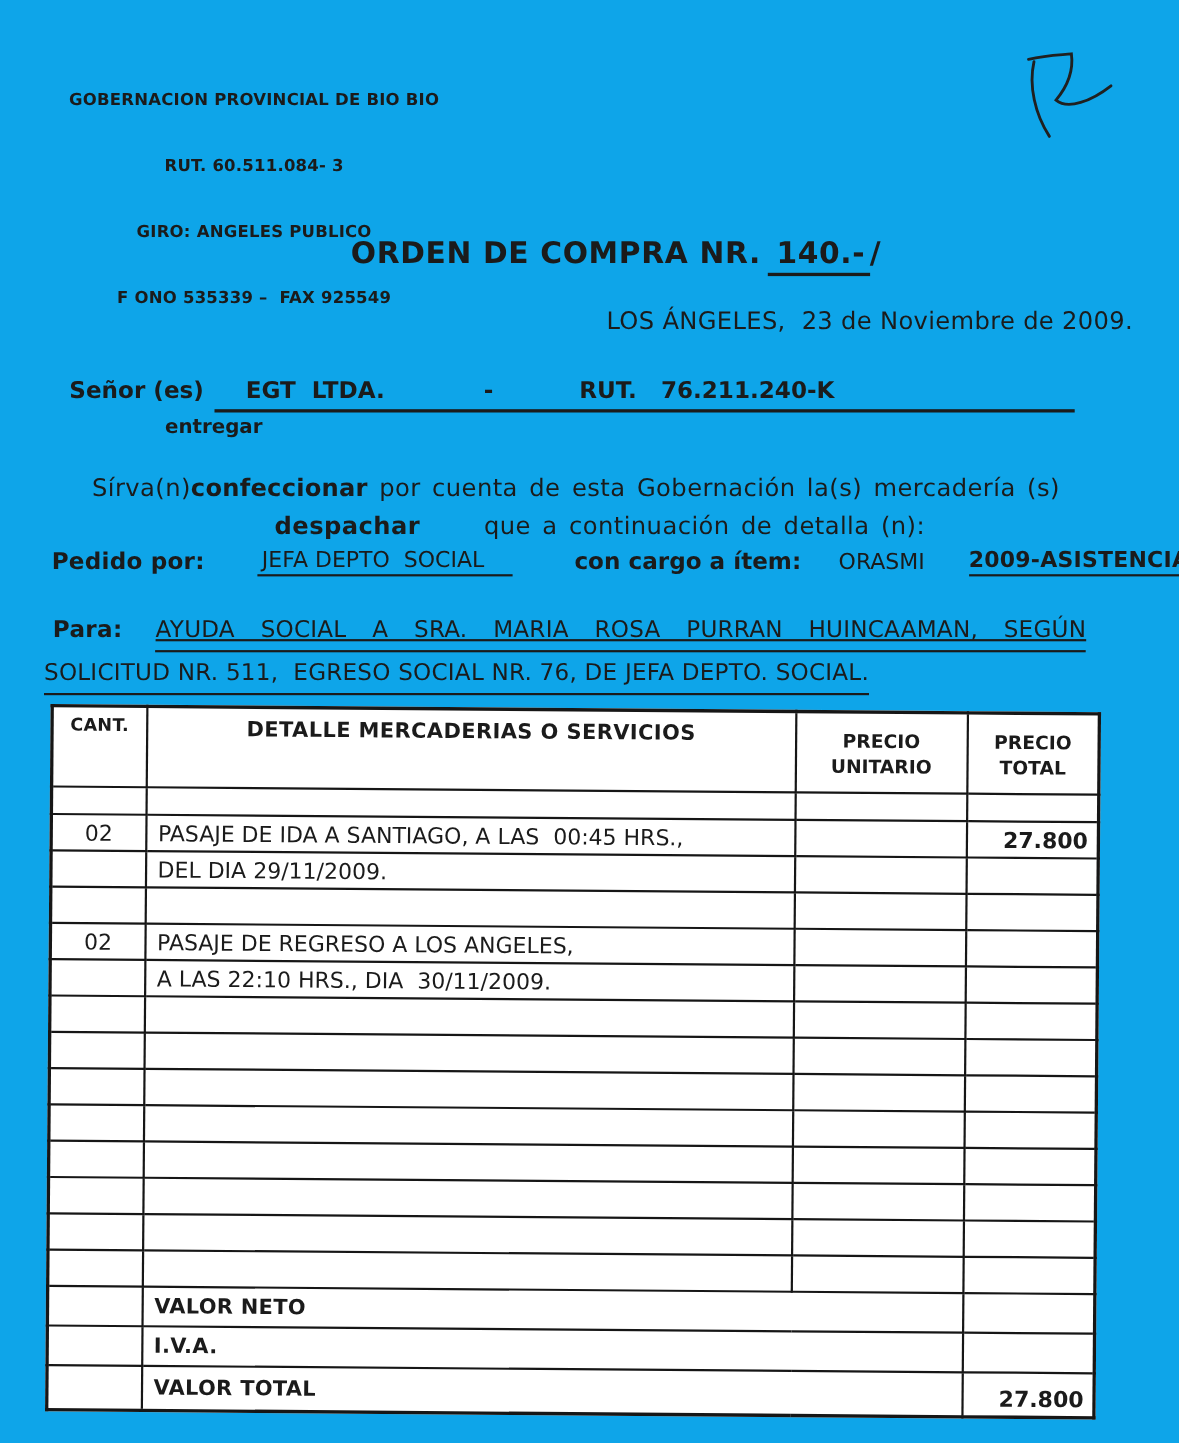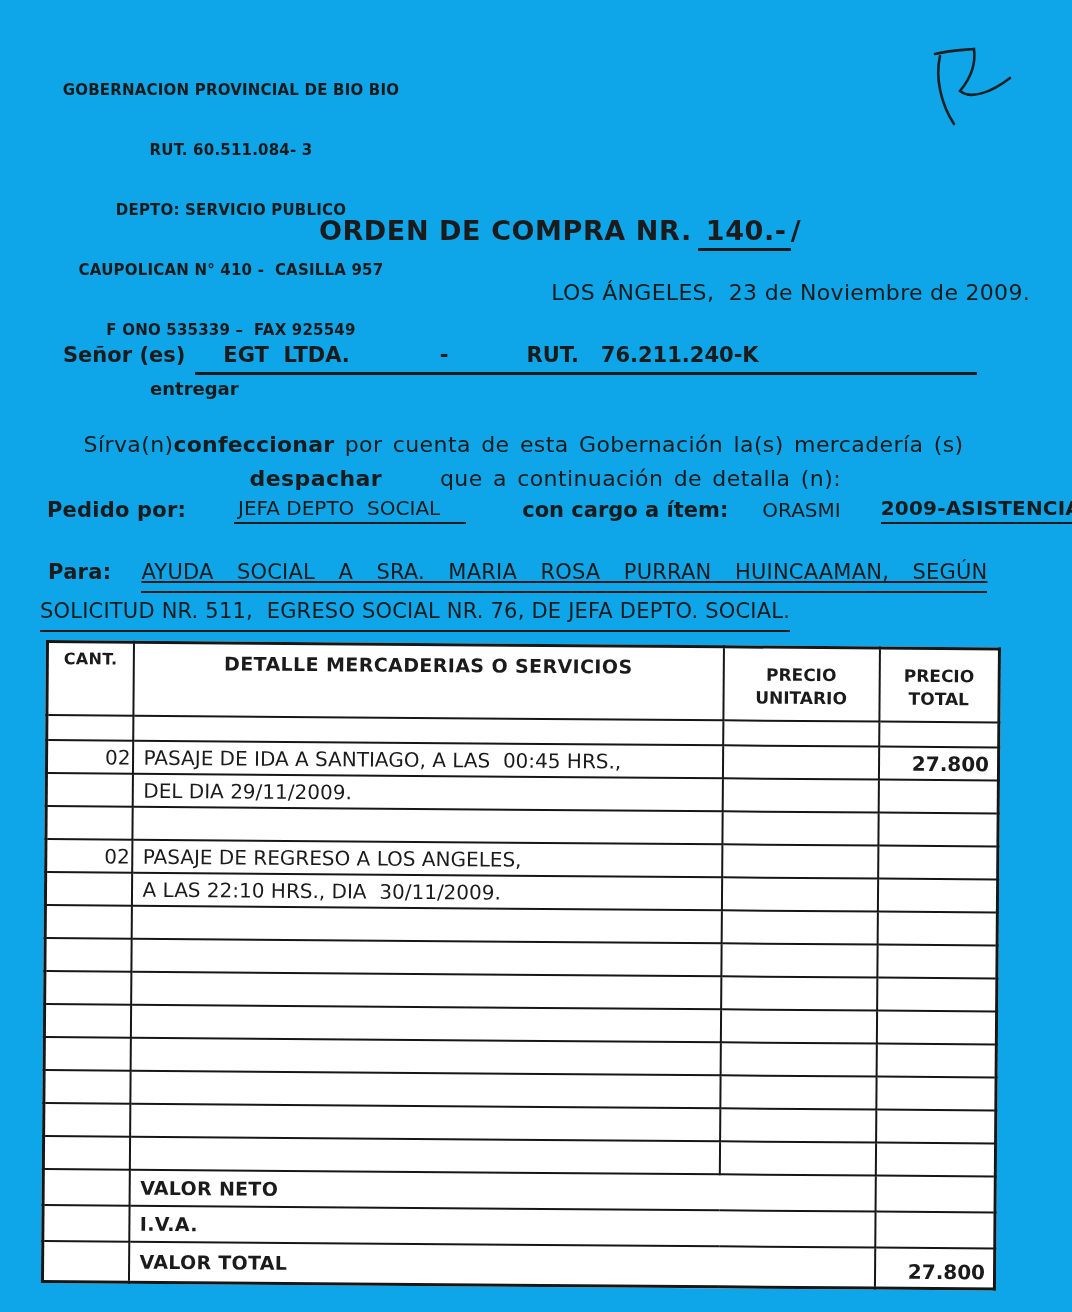--- a/index.html
+++ b/index.html
@@ -89,38 +89,37 @@
     border:2px solid #161616;
     overflow:hidden;
   }
   table.order{border:3px solid #161616;}
   thead th{height:62px;vertical-align:middle;text-align:center;font-weight:bold;}
   th.h-qty{font-size:16px;letter-spacing:.3px;vertical-align:top;padding-top:6px;}
   th.h-detail{font-size:19px;letter-spacing:.4px;vertical-align:top;padding-top:8px;}
   th.h-unit,th.h-total{font-size:17px;line-height:23px;padding:4px 16px 0 16px;}
   tbody td{height:29px;font-size:20px;vertical-align:middle;}
   tbody tr.r-first td{height:21px;}
-  td.c-qty{text-align:right;}
+  td.c-qty{text-align:center;}
   td.c-detail{padding-left:10px;white-space:pre;}
   td.c-total{text-align:right;padding-right:8px;font-weight:bold;}
   tr.summary td{height:30px;}
   td.c-sumlabel{font-weight:bold;font-size:19px;padding-left:10px;letter-spacing:.3px;}
   tr.summary:last-child td{height:34px;}
   td.c-sumvalue{text-align:right;padding-right:8px;font-weight:bold;font-size:20px;vertical-align:bottom;padding-bottom:3px;}
 </style>
 </head>
 <body>
 
 <div class="page">
 
   <div class="abs letterhead">
     <div>GOBERNACION PROVINCIAL DE BIO BIO</div>
     <div>RUT. 60.511.084- 3</div>
-    <div>DEPTO: SERVICIO PUBLICO</div>
-    <div>CAUPOLICAN N° 410 -  CASILLA 957</div>
+    <div>GIRO: ANGELES PUBLICO</div>
     <div>F ONO 535339 –  FAX 925549</div>
   </div>
 
   <svg class="abs hand-mark" width="140" height="115" viewBox="0 0 140 115" aria-label="handwritten R">
     <g fill="none" stroke="#202020" stroke-width="2.6" stroke-linecap="round">
       <path d="M 42 30 C 37 52, 43 78, 56 98"></path>
       <path d="M 37 28 C 54 24, 67 24, 76 23 C 78 38, 72 53, 62 65 C 73 74, 94 66, 112 52"></path>
     </g>
   </svg>
 

